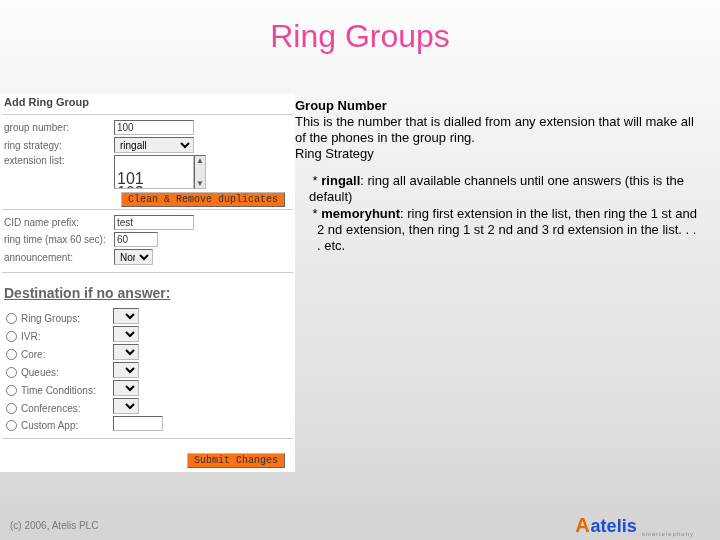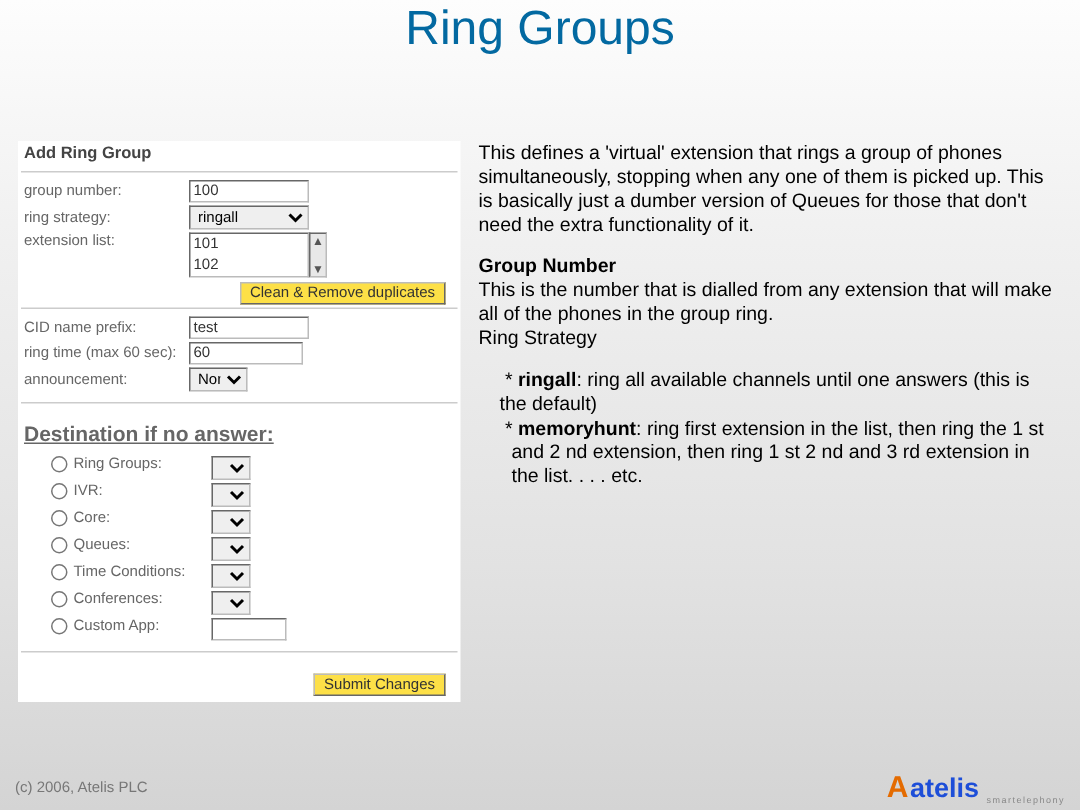--- a/index.html
+++ b/index.html
@@ -5,30 +5,31 @@
   * { box-sizing: border-box; margin: 0; padding: 0; }
   html, body { width: 720px; height: 540px; font-family: Arial, Helvetica, sans-serif; overflow: hidden; }
   body {
     background: linear-gradient(to bottom, #fdfdfd 0%, #f0f0f0 30%, #e2e2e2 70%, #d4d4d4 100%);
     position: relative;
   }
   .title {
     text-align: center;
     font-size: 32px;
     font-weight: normal;
-    color: #0369a1;
+    padding-top: 18px;
+    color: #ec4899;
     font-family: Arial, sans-serif;
   }
   .content {
     position: absolute;
-    left: 12px;
+    left: 0;
     top: 94px;
     right: 18px;
     display: flex;
-    gap: 12px;
+    gap: 0;
   }
   
   .panel {
     width: 295px;
     background: #fff;
     font-size: 10px;
     color: #555;
     filter: blur(0.3px);
     font-family: Verdana, Arial, sans-serif;
   }
@@ -43,68 +44,68 @@
   .row .lbl { width: 110px; color: #666; }
   .txt {
     border: 1px inset #bbb;
     background: #fff;
     font-size: 10px;
     height: 15px;
     padding: 0 2px;
     color: #333;
   }
   .txt.w80 { width: 80px; }
-  .txt.w60 { width: 76px; }
+  .txt.w60 { width: 44px; }
   .sel {
     border: 1px inset #bbb;
     background: #efefef;
     font-size: 10px;
     height: 16px;
     padding: 0 1px;
   }
   .sel.w80 { width: 80px; }
   .sel.w60 { width: 39px; }
   .sel.w30 { width: 26px; }
   .multi {
     border: 1px inset #bbb;
     background: #fff;
-    font-size: 10px;
+    font-size: 16px;
     width: 80px;
-    height: 30px;
+    height: 15px;
     overflow: hidden;
-    padding: 0 2px;
+    padding: 16px 2px;
     color: #333;
     line-height: 14px;
   }
   .btnrow { text-align: right; padding: 2px 10px; }
   .btn {
     font-size: 10px;
     border: 1px outset #bbb;
-    background: #fde047;
+    background: #f97316;
     padding: 1px 6px;
     color: #333;
-    font-family: Liberation Sans, sans-serif;
+    font-family: Liberation Mono, monospace;
   }
   .destlabel { padding: 8px 4px 6px; color: #666; font-weight: bold; font-size: 14px; text-decoration: underline; }
-  .radio-row { display: flex; align-items: flex-start; padding: 1px 22px; gap: 4px; }
+  .radio-row { display: flex; align-items: flex-end; padding: 1px 6px; gap: 4px; }
   .radio-row .rinp { width: 11px; height: 11px; }
   .radio-row .rlbl { width: 88px; color: #666; }
   .submitrow { text-align: right; padding: 10px 10px 4px; }
 
   
   .desc { flex: 1; font-size: 13px; color: #000; line-height: 1.22; }
   .desc p { margin-bottom: 12px; }
   .desc .sub { margin-top: 4px; }
   .desc .bullets { padding-left: 14px; margin-top: 6px; }
   .desc .bullets div { margin-bottom: 1px; }
 
   
   .footer {
     position: absolute;
-    left: 0; right: 0; bottom: 0;
+    left: 0; right: 16px; bottom: 0;
     height: 30px;
     display: flex;
     align-items: center;
     justify-content: space-between;
     padding: 0 10px;
     font-size: 10px;
     color: #777;
   }
   .logo { display: flex; align-items: baseline; gap: 2px; }
   .logo .aa { font-size: 20px; font-weight: bold; color: #e46b00; font-family: Arial, sans-serif; letter-spacing: -2px; }
@@ -203,21 +204,20 @@
       <span class="rlbl">Custom App:</span>
       <input class="txt" style="width: 50px;">
     </div>
     <hr style="margin-top:6px;">
     <div class="submitrow">
       <button class="btn">Submit Changes</button>
     </div>
   </div>
 
   <div class="desc">
-    <p>This defines a 'virtual' extension that rings a group of phones simultaneously, stopping when any one of them is picked up. This is basically just a dumber version of Queues for those that don't need the extra functionality of it.</p>
 
     <p class="sub">
       <b>Group Number</b><br>
       <span>This is the number that is dialled from any extension that will make all of the phones in the group ring.</span><br>
       <span>Ring Strategy</span>
     </p>
 
     <div class="bullets">
       <div>&nbsp;* <b>ringall</b><span>: ring all available channels until one answers (this is the default)</span></div>
       <div style="text-indent:-8px;padding-left:8px;">&nbsp;* <b>memoryhunt</b><span>: ring first extension in the list, then ring the 1 st and 2 nd extension, then ring 1 st 2 nd and 3 rd extension in the list. . . . etc.</span></div>

